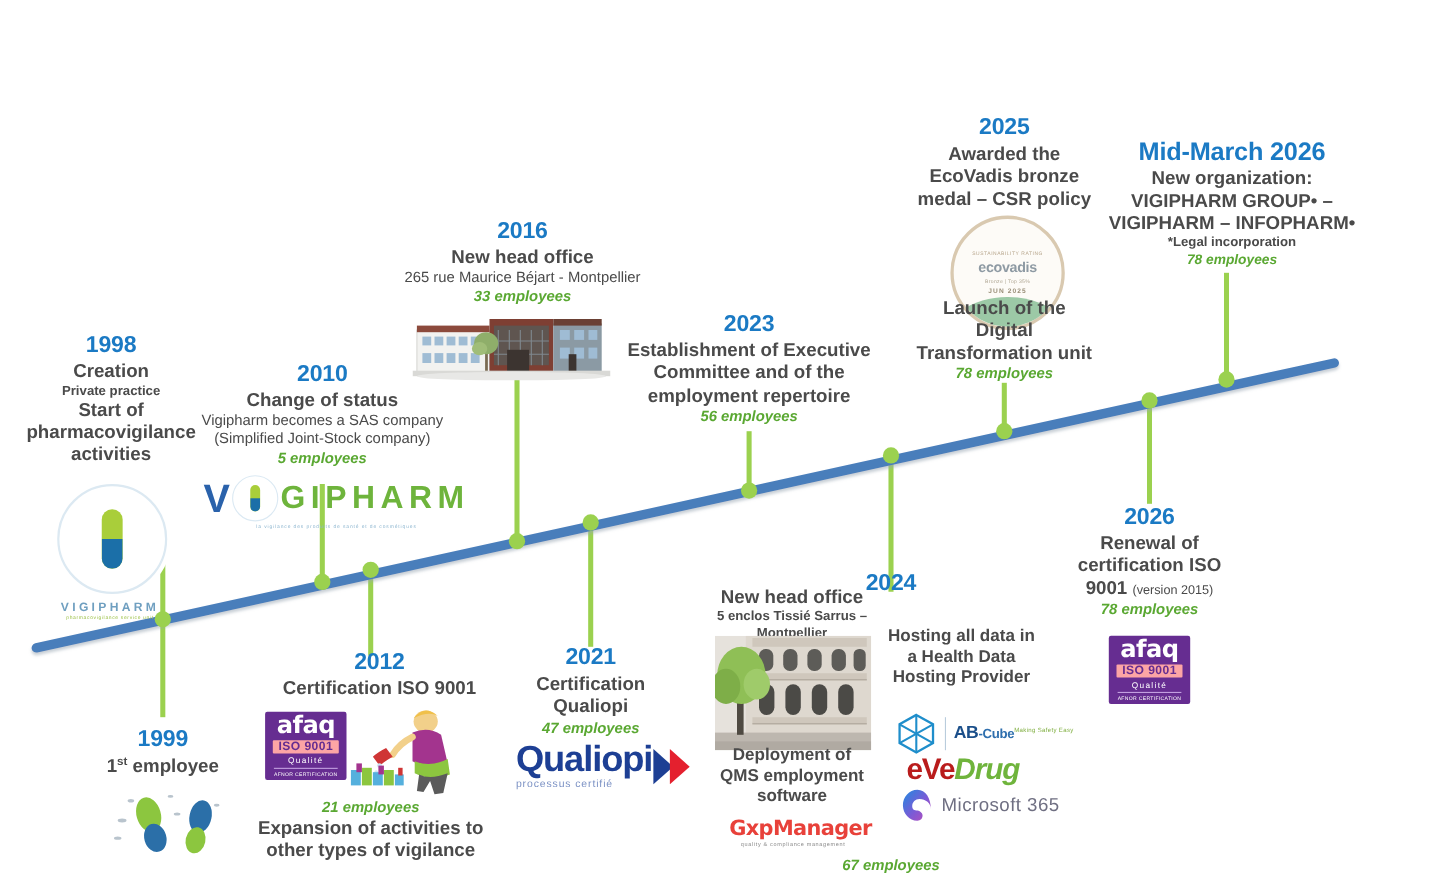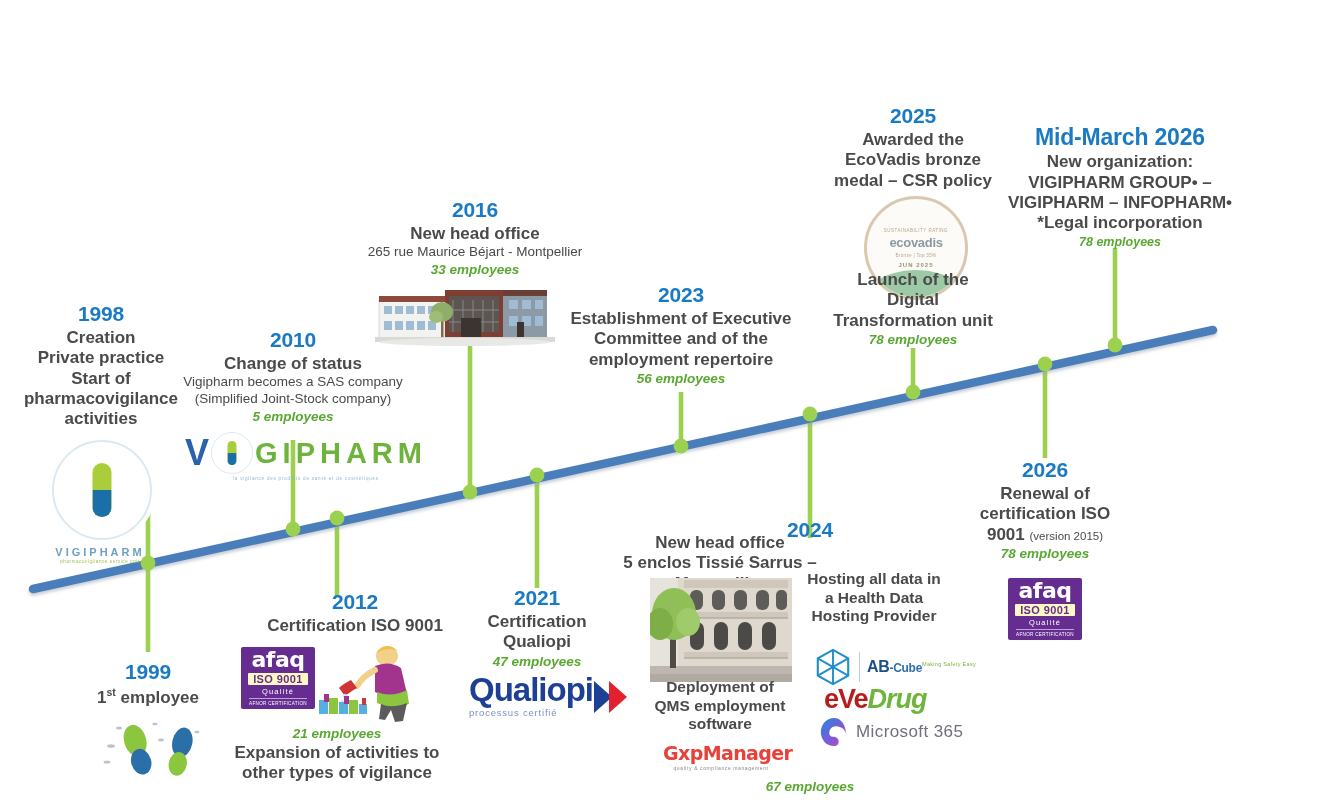--- a/index.html
+++ b/index.html
@@ -44,21 +44,21 @@
   }
   .headline.sm{font-size:15.5px;}
   .sub{
     font-size:13.5px;
     line-height:1.25;
     color:#4a4a4a;
     font-weight:normal;
   }
   .sub.tiny{font-size:11.5px;}
   .subbold{
-    font-size:17px;
+    font-size:12px;
     font-weight:bold;
     color:#4a4a4a;
     line-height:1.2;
   }
   .emp{
     color:#5aa832;
     font-style:italic;
     font-weight:bold;
     font-size:13.5px;
     line-height:1.3;
@@ -120,21 +120,21 @@
   }
 
   
   .afaq{
     width:74px;height:62px;background:#662d91;
     display:flex;flex-direction:column;align-items:center;justify-content:center;
     border-radius:2px;color:#fff;
   }
   .afaq .a1{font-size:22px;font-weight:bold;line-height:.95;letter-spacing:-.5px;font-family:"DejaVu Sans",sans-serif;}
   .afaq .a2{
-    background:#fef9c3;color:#662d91;font-size:11px;font-weight:bold;
+    background:#fca5a5;color:#662d91;font-size:11px;font-weight:bold;
     padding:0 5px;margin-top:2px;letter-spacing:.4px;border-radius:1px;
   }
   .afaq .a3{font-size:7.5px;letter-spacing:1.2px;margin-top:2px;}
   .afaq .a4{font-size:4.6px;letter-spacing:.3px;margin-top:2px;border-top:1px solid #c39fe0;padding-top:1.5px;}
 
   
   .qualiopi{display:flex;align-items:center;}
   .qualiopi .qtext{
     font-size:33px;font-weight:bold;color:#1d3f94;letter-spacing:-1px;line-height:1;
   }
@@ -287,21 +287,21 @@
       <div class="circ">
         <div class="pill2">
             <div class="bot"></div>
           </div>
       </div>
       <div class="rest">GIPHARM</div>
     </div>
     <div class="vp-h-tag">la vigilance des produits de santé et de cosmétiques</div>
   </div>
 
-  <div class="event" style="left:240px; top:590px; width:230px;">
+  <div class="event" style="left:230px; top:590px; width:230px;">
     <div class="year">2012</div>
     <div class="headline">Certification ISO 9001</div>
   </div>
   <div class="logo afaq" style="left:241px; top:647px;">
     <div class="a1">afaq</div>
     <div class="a2">ISO 9001</div>
     <div class="a3">Qualité</div>
     <div class="a4">AFNOR CERTIFICATION</div>
   </div>
 

